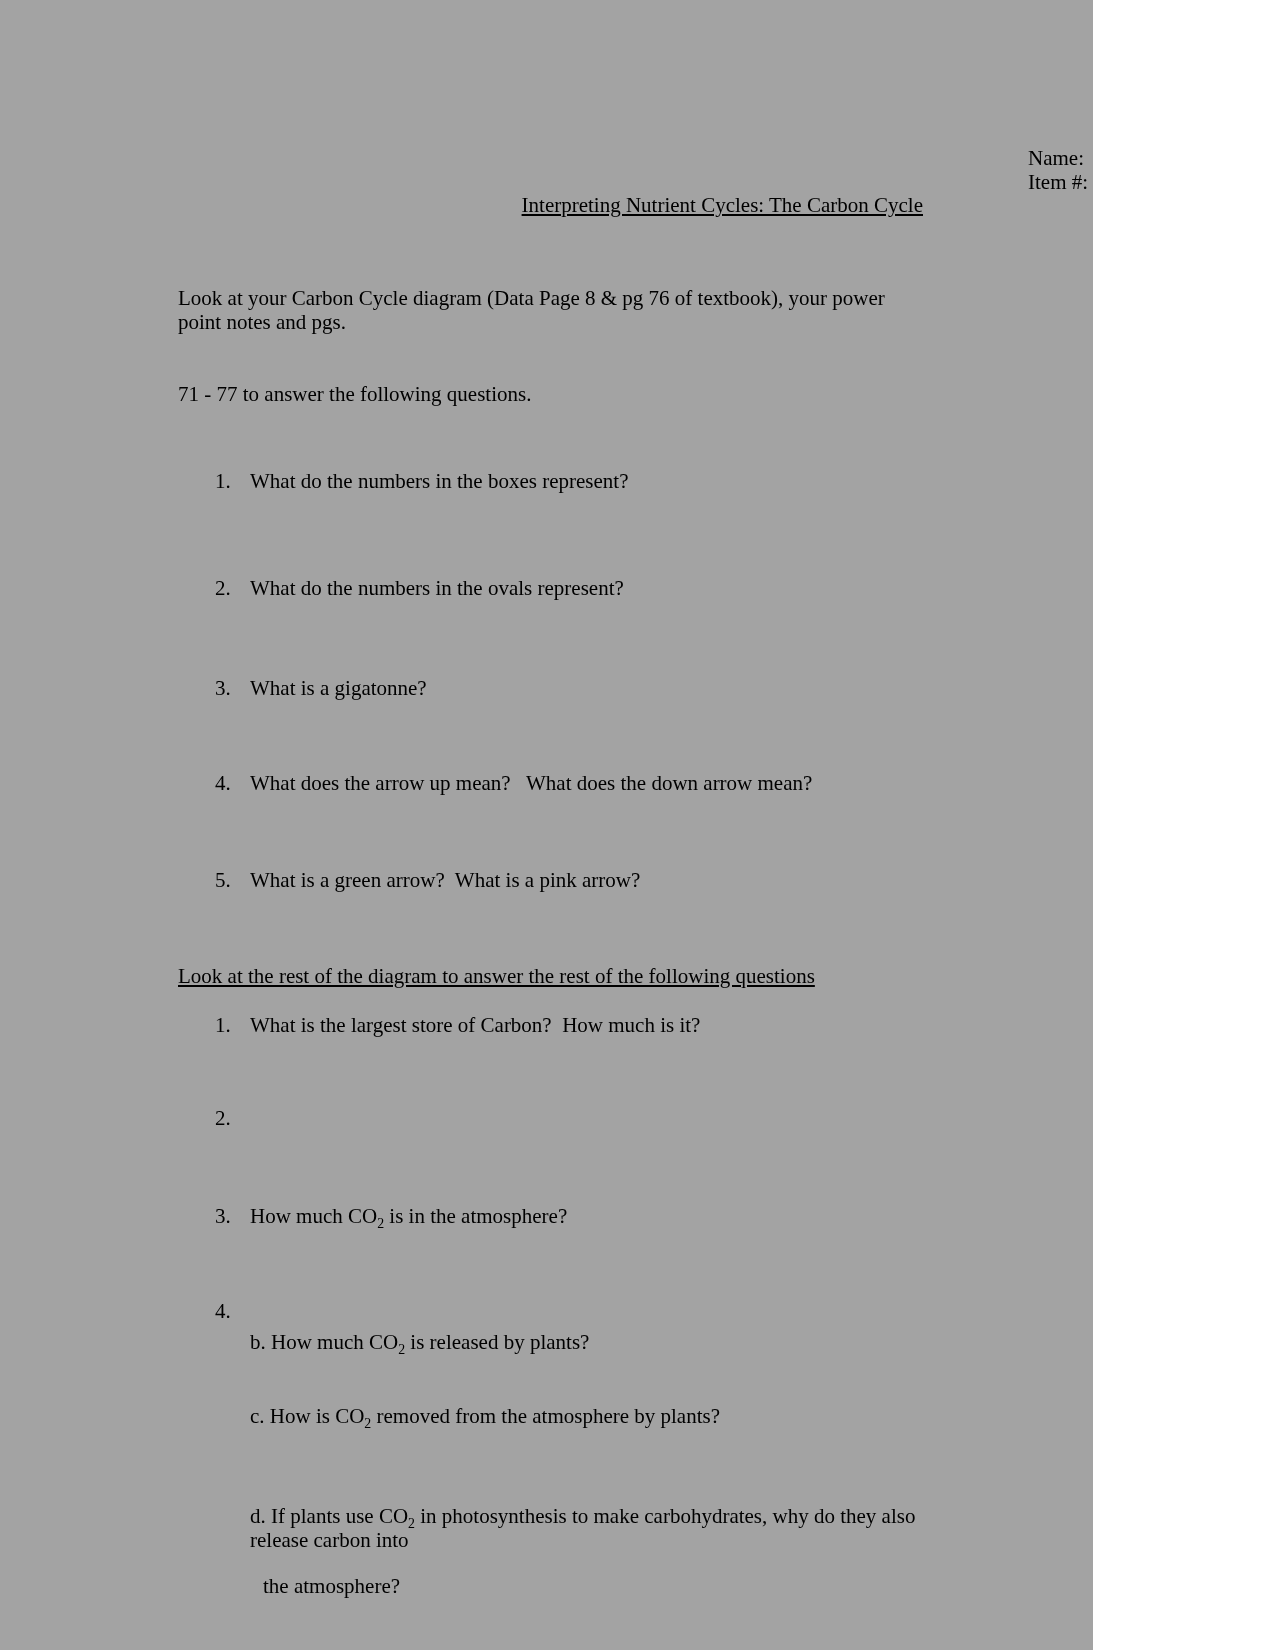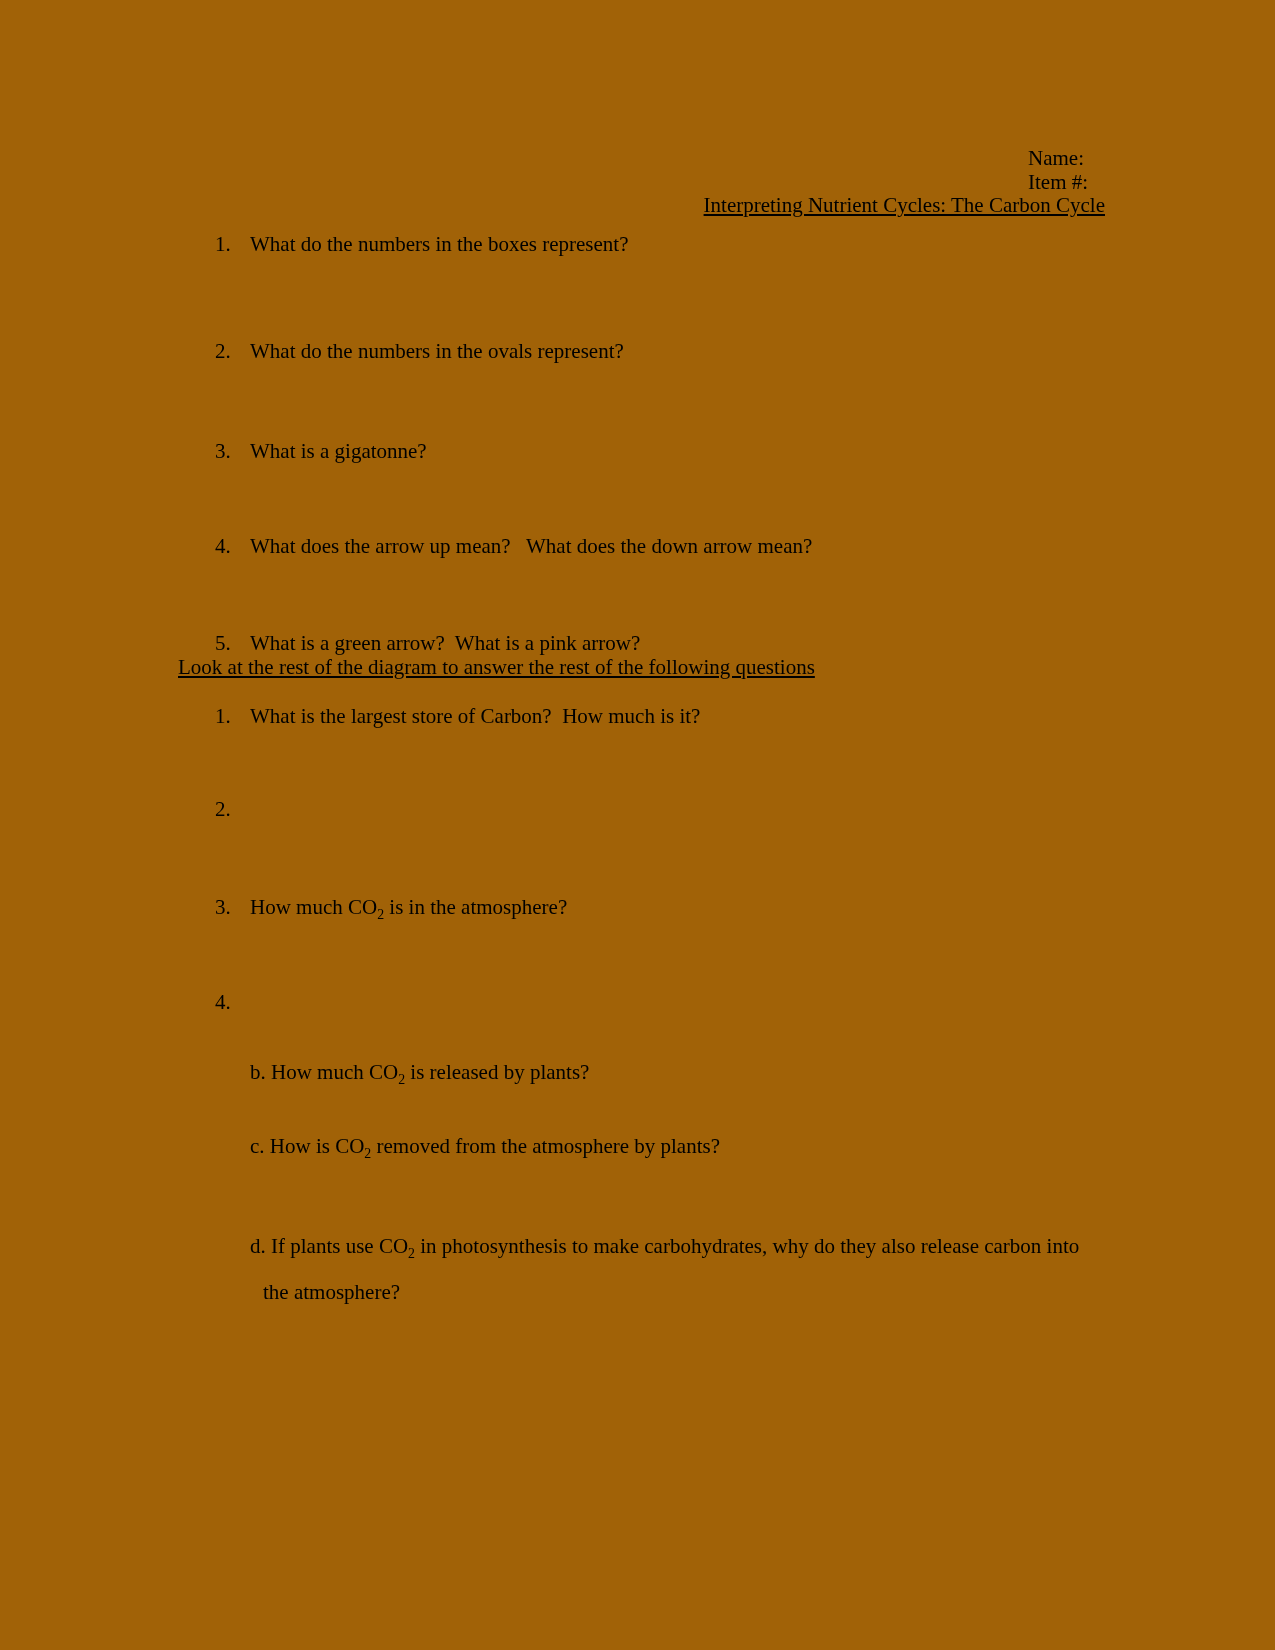--- a/index.html
+++ b/index.html
@@ -1,20 +1,20 @@
 <!DOCTYPE html>
 <html><head>
 <meta charset="utf-8">
 <style>
   html, body { margin: 0; padding: 0; background: #ffffff; }
   .page {
     position: relative;
-    width: 1275px;
+    width: 1093px;
     height: 1650px;
-    background: #a16207;
+    background: #a3a3a3;
     color: #000000;
     font-family: "Liberation Serif", serif;
     font-size: 21px;
     line-height: 24px;
     overflow: hidden;
   }
   .header-abs {
     position: absolute;
     left: 1028px;
     top: 146px;
@@ -37,44 +37,49 @@
   .q { display: flex; align-items: flex-start; }
   .q-num { width: 35px; flex-shrink: 0; white-space: pre; }
   .q-text, .q-line { white-space: pre-wrap; }
   .mb-83 { margin-bottom: 83px; }
   .mb-76 { margin-bottom: 76px; }
   .mb-71 { margin-bottom: 71px; }
   .mb-73 { margin-bottom: 73px; }
   .mb-69 { margin-bottom: 69px; }
   .mb-74 { margin-bottom: 74px; }
   .section2-heading {
+    margin-top: 72px;
     text-decoration: underline;
     white-space: pre-wrap;
   }
   .qlist2 { padding-left: 37px; margin-top: 25px; }
-  .sub-line-b { margin-top: 70px; }
+  .sub-line-b { margin-top: 31px; }
   .sub-line-c { margin-top: 50px; }
   .sub-line-d { margin-top: 76px; }
   .d-line2 { margin-top: 22px; padding-left: 13px; }
   sub { font-size: 0.66em; line-height: 0; }
 </style>
 </head>
 <body>
 
 <div class="page">
 
   <div class="header-abs">
     <div>Name:</div>
     <div>Item #:</div>
   </div>
 
   <div class="content">
 
     <div class="title">Interpreting Nutrient Cycles: The Carbon Cycle</div>
 
+    <div class="intro">
+      <div>Look at your Carbon Cycle diagram (Data Page 8 &amp; pg 76 of textbook), your power point notes and pgs.</div>
+      <div>71 - 77 to answer the following questions.</div>
+    </div>
 
     <div class="qlist">
       <div class="q mb-83">
         <span class="q-num">1.</span>
         <span class="q-text">What do the numbers in the boxes represent?</span>
       </div>
       <div class="q mb-76">
         <span class="q-num">2.</span>
         <span class="q-text">What do the numbers in the ovals represent?</span>
       </div>

